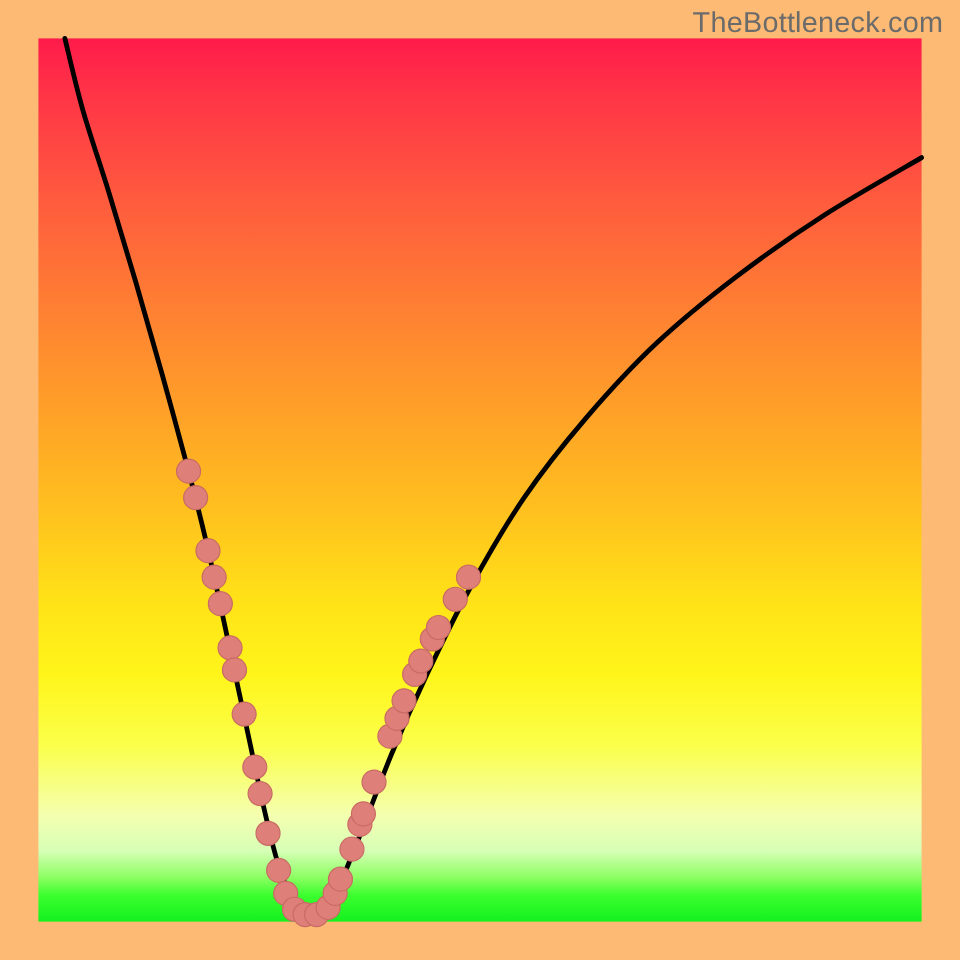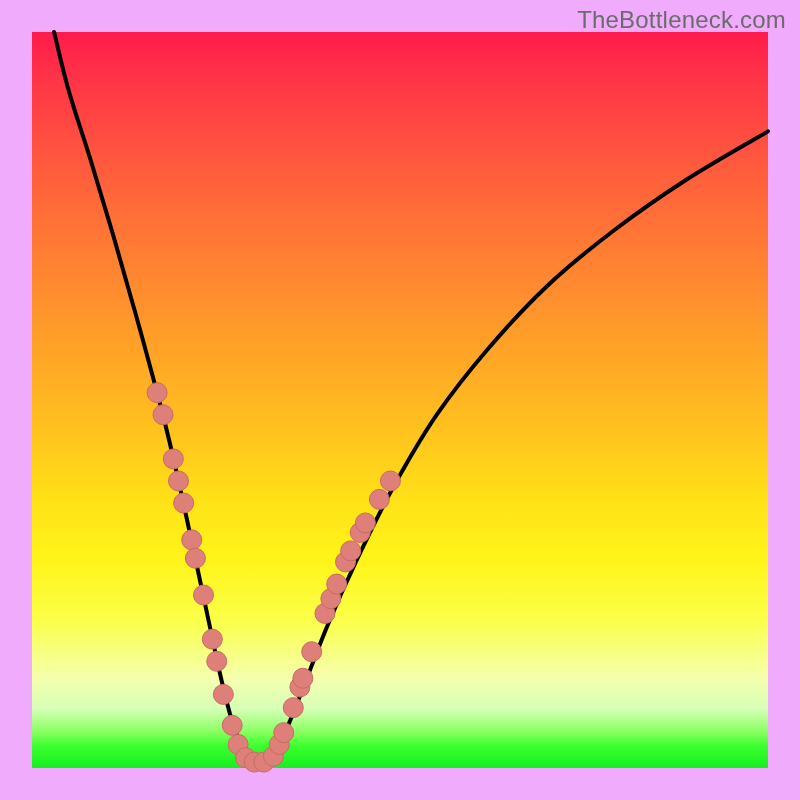--- a/index.html
+++ b/index.html
@@ -10,21 +10,21 @@
     overflow: hidden;
     background: #000;
     font-family: Arial, Helvetica, sans-serif;
   }
   .frame {
     position: absolute;
     left: 0;
     top: 0;
     width: 800px;
     height: 800px;
-    background: #f0abfc;
+    background: #fdba74;
   }
   .plot-area {
     position: absolute;
     left: 32px;
     top: 32px;
     width: 736px;
     height: 736px;
     
     background: linear-gradient(to bottom,
       #ff1b4b 0%,

